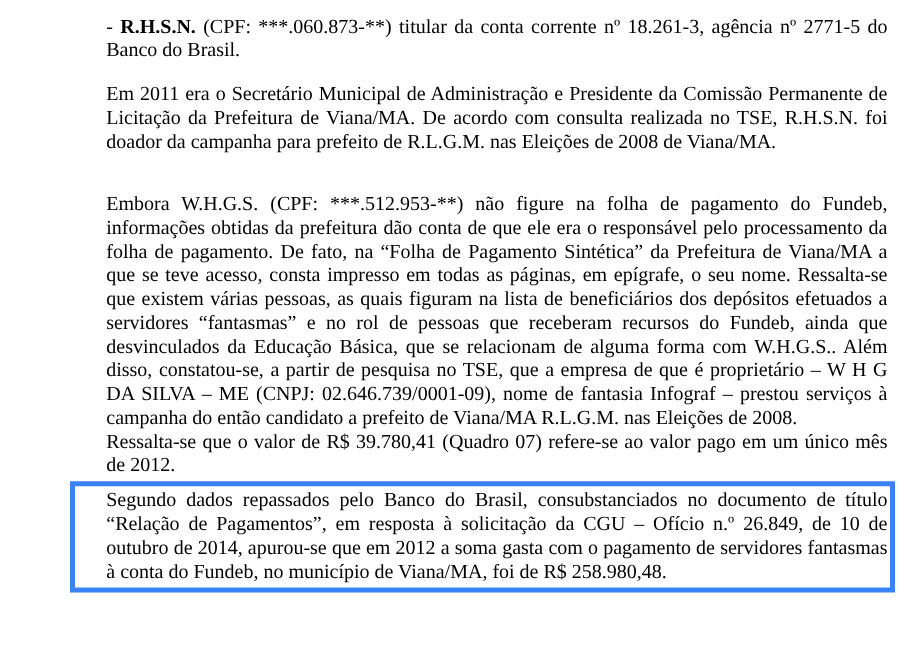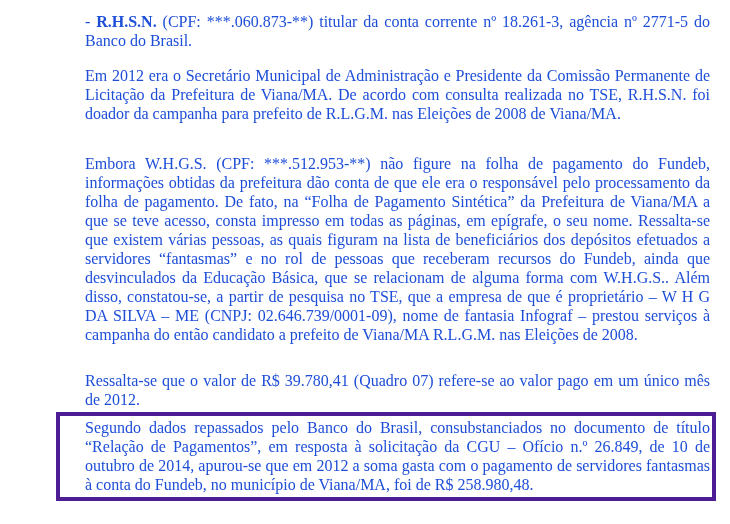--- a/index.html
+++ b/index.html
@@ -8,59 +8,59 @@
     padding: 0;
     background: #ffffff;
   }
   .page {
     position: relative;
     width: 730px;
     height: 524px;
     background: #ffffff;
     overflow: hidden;
     font-family: "Liberation Serif", "DejaVu Serif", serif;
-    color: #1d4ed8;
+    color: #000000;
   }
   .content {
     position: absolute;
     top: 10px;
     left: 85px;
     width: 625px;
   }
   .para {
     margin: 0;
     font-size: 16px;
     line-height: 19px;
     text-align: justify;
     text-justify: inter-word;
   }
   .para-first { margin-top: 2px; }
   .gap-sm  { margin-top: 16px; }
   .gap-md  { margin-top: 31px; }
-  .gap-lg  { margin-top: 27px; }
+  .gap-lg  { }
   .bold-name { font-weight: bold; }
   .highlight-box {
     margin: 3px -6px 0 -29px;
-    border: 4px solid #4c1d95;
+    border: 4px solid #3b82f6;
     padding: 2px 2px 3px 25px;
     background: #ffffff;
   }
   .highlight-box .para {
     margin: 0;
   }
 </style>
 </head>
 <body>
 
 <div class="page">
   <div class="content">
 
     <p class="para para-first"><span>- </span><span class="bold-name">R.H.S.N.</span><span> (CPF: ***.060.873-**) titular da conta corrente nº 18.261-3, agência nº 2771-5 do Banco do Brasil.</span></p>
 
-    <p class="para gap-sm">Em 2012 era o Secretário Municipal de Administração e Presidente da Comissão Permanente de Licitação da Prefeitura de Viana/MA. De acordo com consulta realizada no TSE, R.H.S.N. foi doador da campanha para prefeito de R.L.G.M. nas Eleições de 2008 de Viana/MA.</p>
+    <p class="para gap-sm">Em 2011 era o Secretário Municipal de Administração e Presidente da Comissão Permanente de Licitação da Prefeitura de Viana/MA. De acordo com consulta realizada no TSE, R.H.S.N. foi doador da campanha para prefeito de R.L.G.M. nas Eleições de 2008 de Viana/MA.</p>
 
     <p class="para gap-md">Embora W.H.G.S. (CPF: ***.512.953-**) não figure na folha de pagamento do Fundeb, informações obtidas da prefeitura dão conta de que ele era o responsável pelo processamento da folha de pagamento. De fato, na “Folha de Pagamento Sintética” da Prefeitura de Viana/MA a que se teve acesso, consta impresso em todas as páginas, em epígrafe, o seu nome. Ressalta-se que existem várias pessoas, as quais figuram na lista de beneficiários dos depósitos efetuados a servidores “fantasmas” e no rol de pessoas que receberam recursos do Fundeb, ainda que desvinculados da Educação Básica, que se relacionam de alguma forma com W.H.G.S.. Além disso, constatou-se, a partir de pesquisa no TSE, que a empresa de que é proprietário – W H G DA SILVA – ME (CNPJ: 02.646.739/0001-09), nome de fantasia Infograf – prestou serviços à campanha do então candidato a prefeito de Viana/MA R.L.G.M. nas Eleições de 2008.</p>
 
     <p class="para gap-lg">Ressalta-se que o valor de R$ 39.780,41 (Quadro 07) refere-se ao valor pago em um único mês de 2012.</p>
 
     <div class="highlight-box">
       <p class="para">Segundo dados repassados pelo Banco do Brasil, consubstanciados no documento de título “Relação de Pagamentos”, em resposta à solicitação da CGU – Ofício n.º 26.849, de 10 de outubro de 2014, apurou-se que em 2012 a soma gasta com o pagamento de servidores fantasmas à conta do Fundeb, no município de Viana/MA, foi de R$ 258.980,48.</p>
     </div>
 
   </div>

